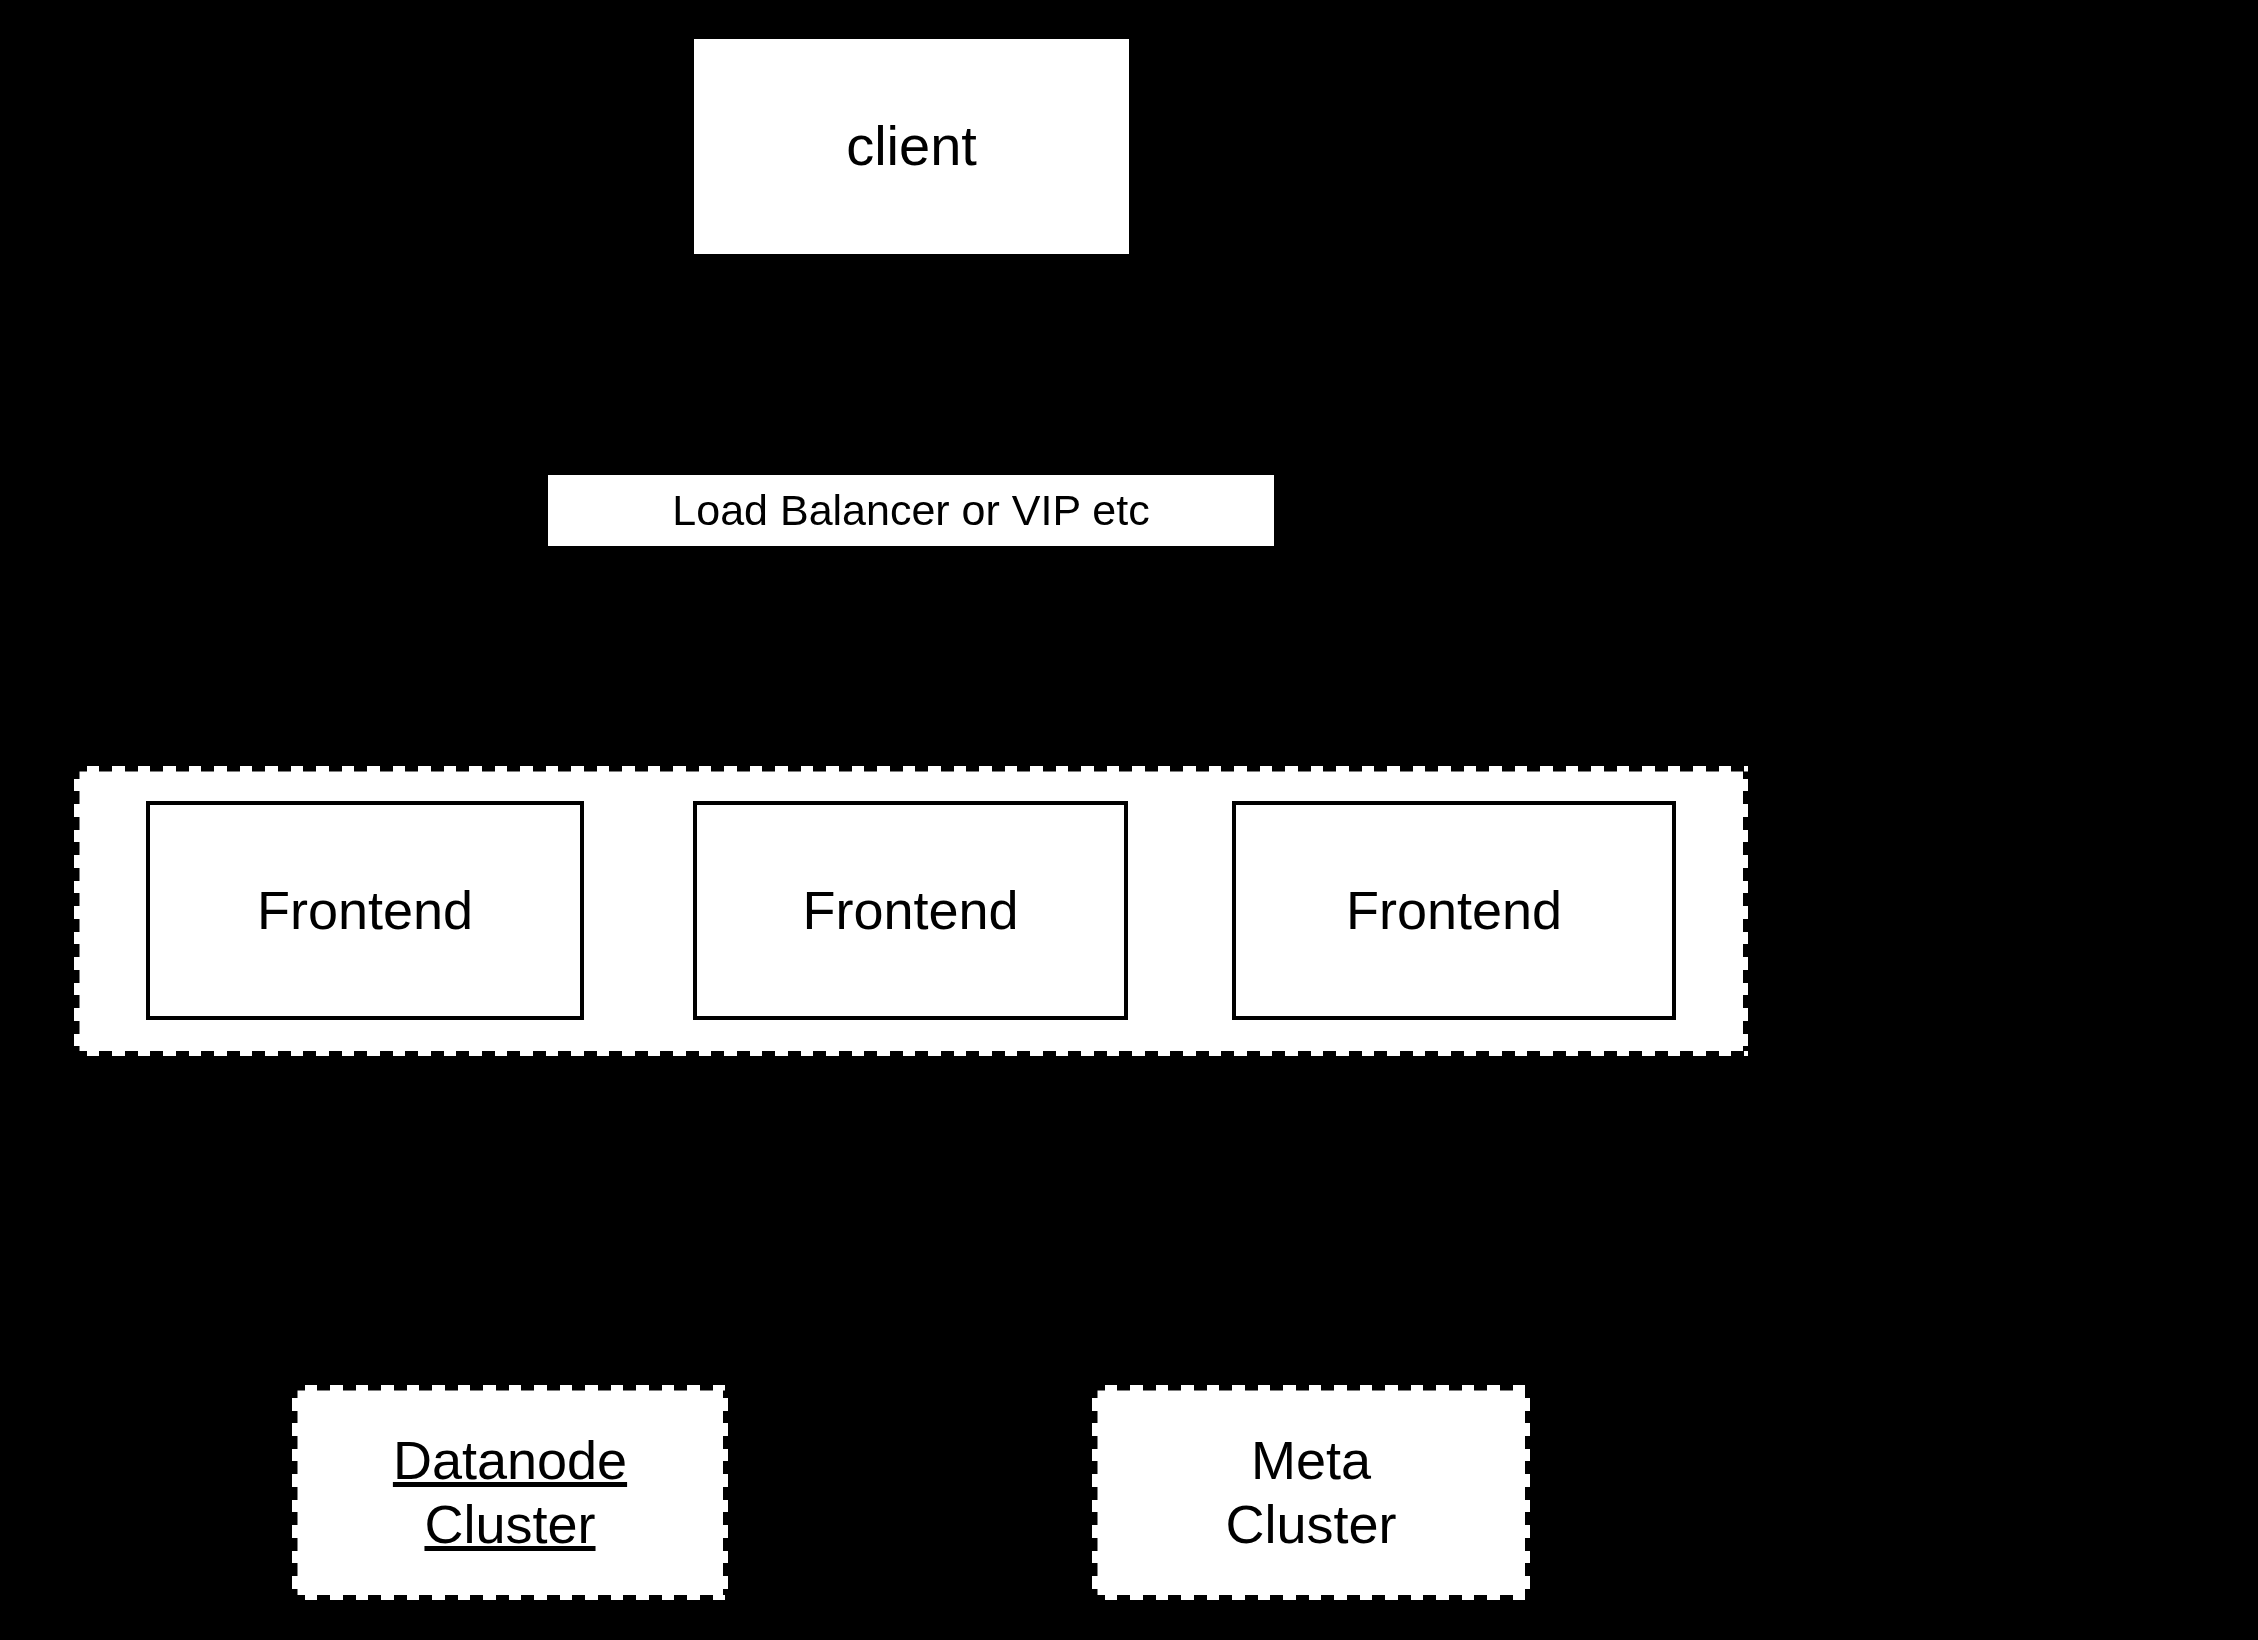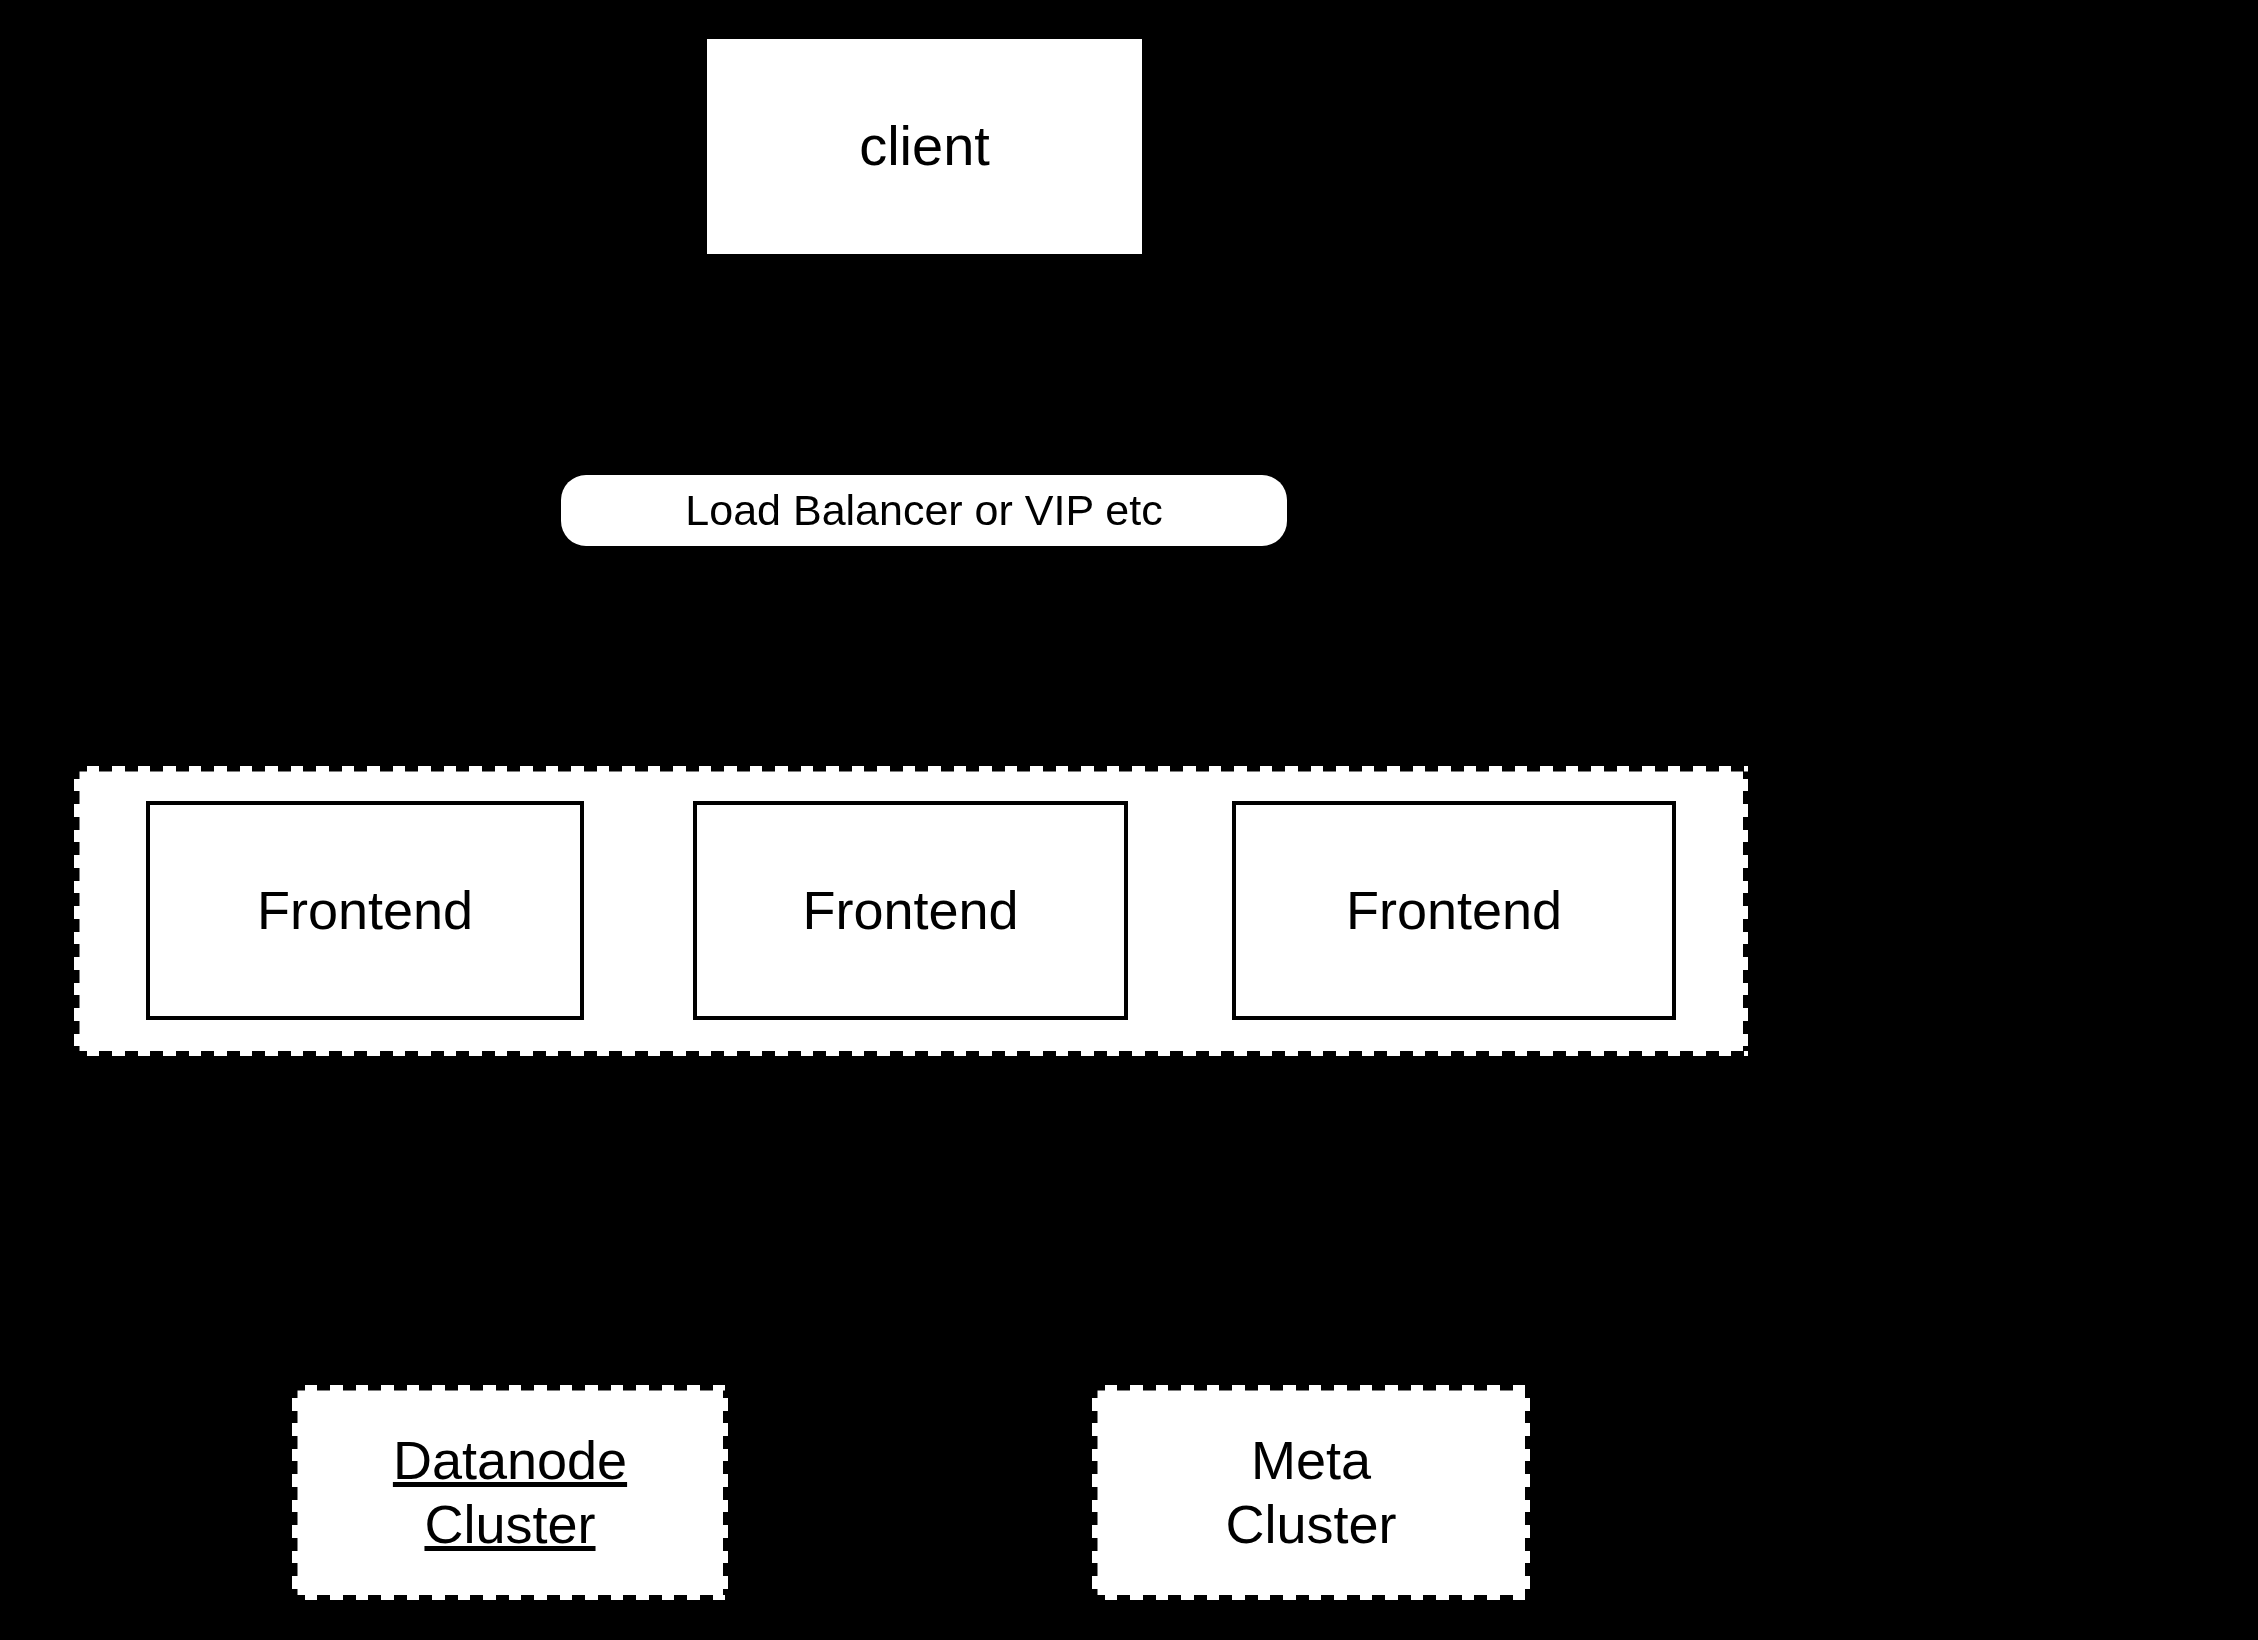--- a/index.html
+++ b/index.html
@@ -34,21 +34,20 @@
     line-height: 1.18;
     white-space: pre-line;
   }
   
   .solid {
     border: 4.5px solid #000000;
   }
   
   .plain {
     border: none;
-    margin-left: 13px;
   }
   
   .dashed {
     border: none;
     background-color: #ffffff;
     background-image:
       repeating-linear-gradient(to right, #000 0 12.7px, #fff 12.7px 25.5px),
       repeating-linear-gradient(to right, #000 0 12.7px, #fff 12.7px 25.5px),
       repeating-linear-gradient(to bottom, #000 0 12.7px, #fff 12.7px 25.5px),
       repeating-linear-gradient(to bottom, #000 0 12.7px, #fff 12.7px 25.5px);
@@ -63,21 +62,20 @@
     width: 435px;
     height: 215px;
     font-size: 56px;
   }
   #load-balancer-box {
     left: 548px;
     top: 475px;
     width: 726px;
     height: 71px;
     font-size: 43px;
-    border-radius: 25px;
   }
   #frontend-cluster {
     left: 74px;
     top: 766px;
     width: 1674px;
     height: 290px;
   }
   .frontend-box {
     top: 801px;
     height: 219px;

